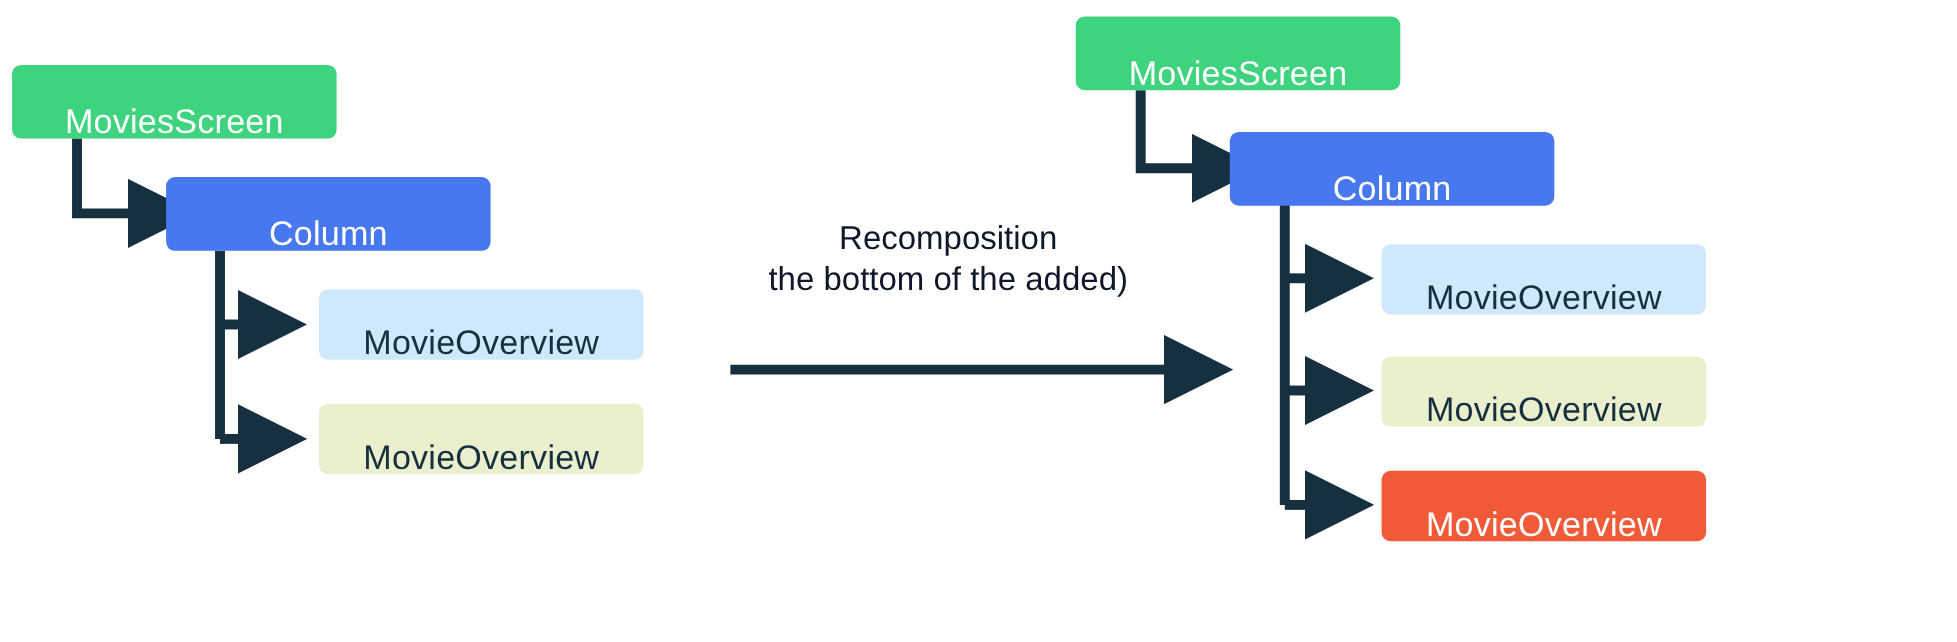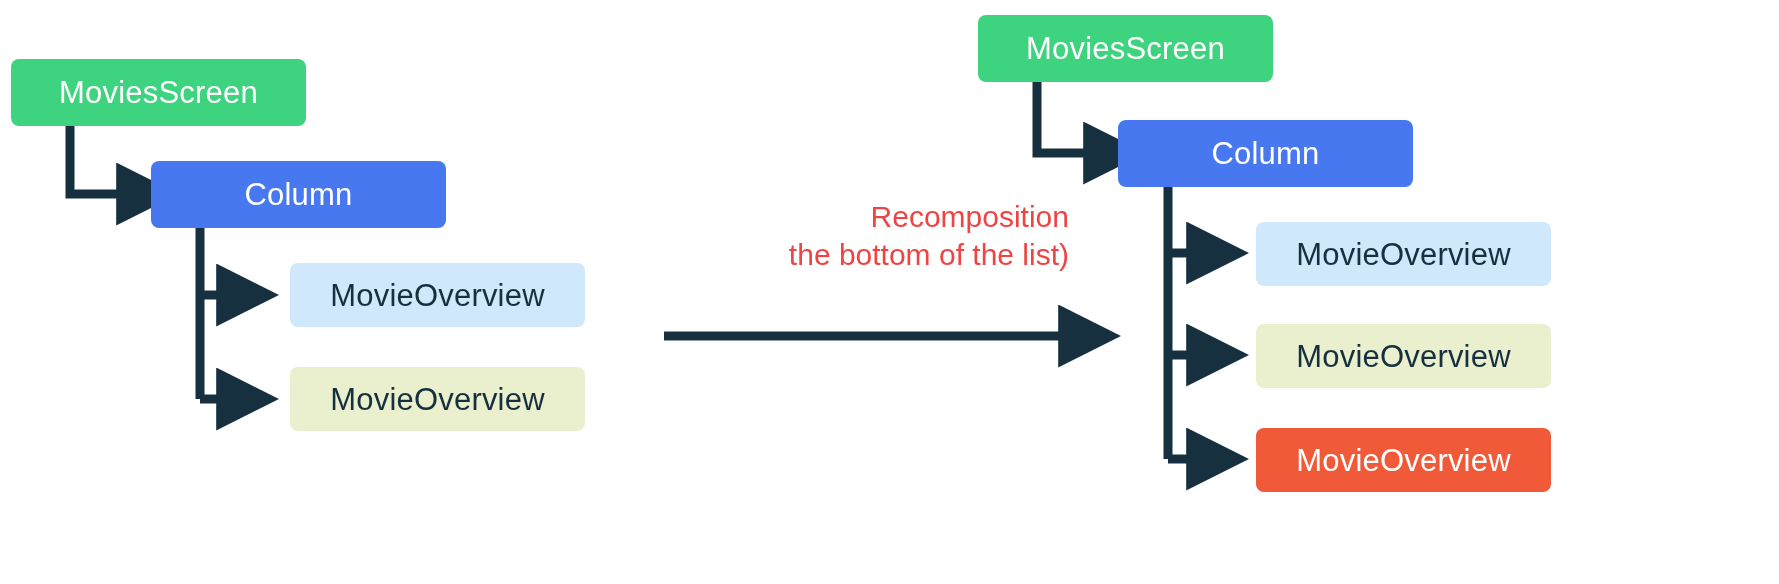--- a/index.html
+++ b/index.html
@@ -17,21 +17,21 @@
   #stage {
     position: absolute;
     left: 0; top: 0;
     width: 1779px;
     height: 584px;
   }
   .node {
     position: absolute;
     box-sizing: border-box;
     display: flex;
-    align-items: center;
+    align-items: flex-end;
     justify-content: center;
     border-radius: 8px;
     font-size: 31px;
     letter-spacing: 0.2px;
     white-space: nowrap;
   }
   .node-label {
     display: block;
     line-height: 1;
   }
@@ -89,23 +89,23 @@
   </div>
 
   <div class="node" style="left:290px; top:263px; width:295px; height:64px; background:#cfe8fb;">
     <span class="node-label" style="color:#16303f;">MovieOverview</span>
   </div>
 
   <div class="node" style="left:290px; top:367px; width:295px; height:64px; background:#eaf0ce;">
     <span class="node-label" style="color:#16303f;">MovieOverview</span>
   </div>
 
-  <div class="caption" style="left:655px; top:198px; width:414px; color:#ef4444;text-align:right;">
+  <div class="caption" style="left:655px; top:198px; width:414px; color:#0f172a;">
     <span class="cap-line">Recomposition</span>
-    <span class="cap-line">the bottom of the list)</span>
+    <span class="cap-line">the bottom of the added)</span>
   </div>
 
   <div class="node" style="left:978px; top:15px; width:295px; height:67px; background:#3ed37e;">
     <span class="node-label" style="color:#ffffff;">MoviesScreen</span>
   </div>
 
   <div class="node" style="left:1118px; top:120px; width:295px; height:67px; background:#4878f0;">
     <span class="node-label" style="color:#ffffff;">Column</span>
   </div>
 

